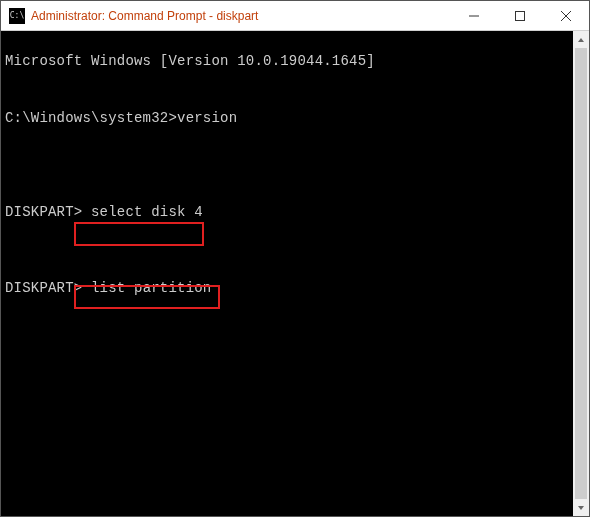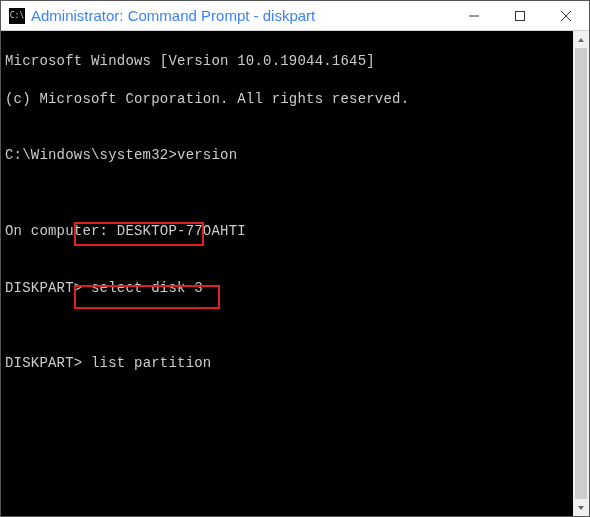--- a/index.html
+++ b/index.html
@@ -36,22 +36,22 @@
       align-items: center;
       justify-content: center;
       font-size: 8px;
       color: #ccc;
       line-height: 1;
       font-family: Consolas, monospace;
     }
     .title-text {
       flex: 1;
       font-family: "Segoe UI", Tahoma, sans-serif;
-      font-size: 15px;
-      color: #3b82f6;
+      font-size: 12px;
+      color: #c2410c;
       white-space: nowrap;
       overflow: hidden;
     }
     .controls {
       display: flex;
       height: 100%;
     }
     .ctrl {
       width: 46px;
       height: 100%;
@@ -143,28 +143,26 @@
             <line x1="0" y1="0" x2="10" y2="10" stroke="#333" stroke-width="1"></line>
             <line x1="10" y1="0" x2="0" y2="10" stroke="#333" stroke-width="1"></line>
           </svg>
       </div>
     </div>
   </div>
 
   <div class="terminal">
     <div class="term-content">
 <span class="line">Microsoft Windows [Version 10.0.19044.1645]</span>
-<span class="line">(c) Microsoft Corporation. All rights reserved.</span>
 <span class="line"></span>
 <span class="line"><span>C:\Windows\system32&gt;</span><span>version</span></span>
 <span class="line"></span>
 <span class="line"></span>
-<span class="line">On computer: DESKTOP-77OAHTI</span>
 <span class="line"></span>
-<span class="line"><span>DISKPART&gt;</span><span> select disk 3</span></span>
+<span class="line"><span>DISKPART&gt;</span><span> select disk 4</span></span>
 <span class="line"></span>
 <span class="line"></span>
 <span class="line"><span>DISKPART&gt;</span><span> list partition</span></span>
 <span class="line"></span>
 
 
 
 <span class="line"></span>
 
     </div>

